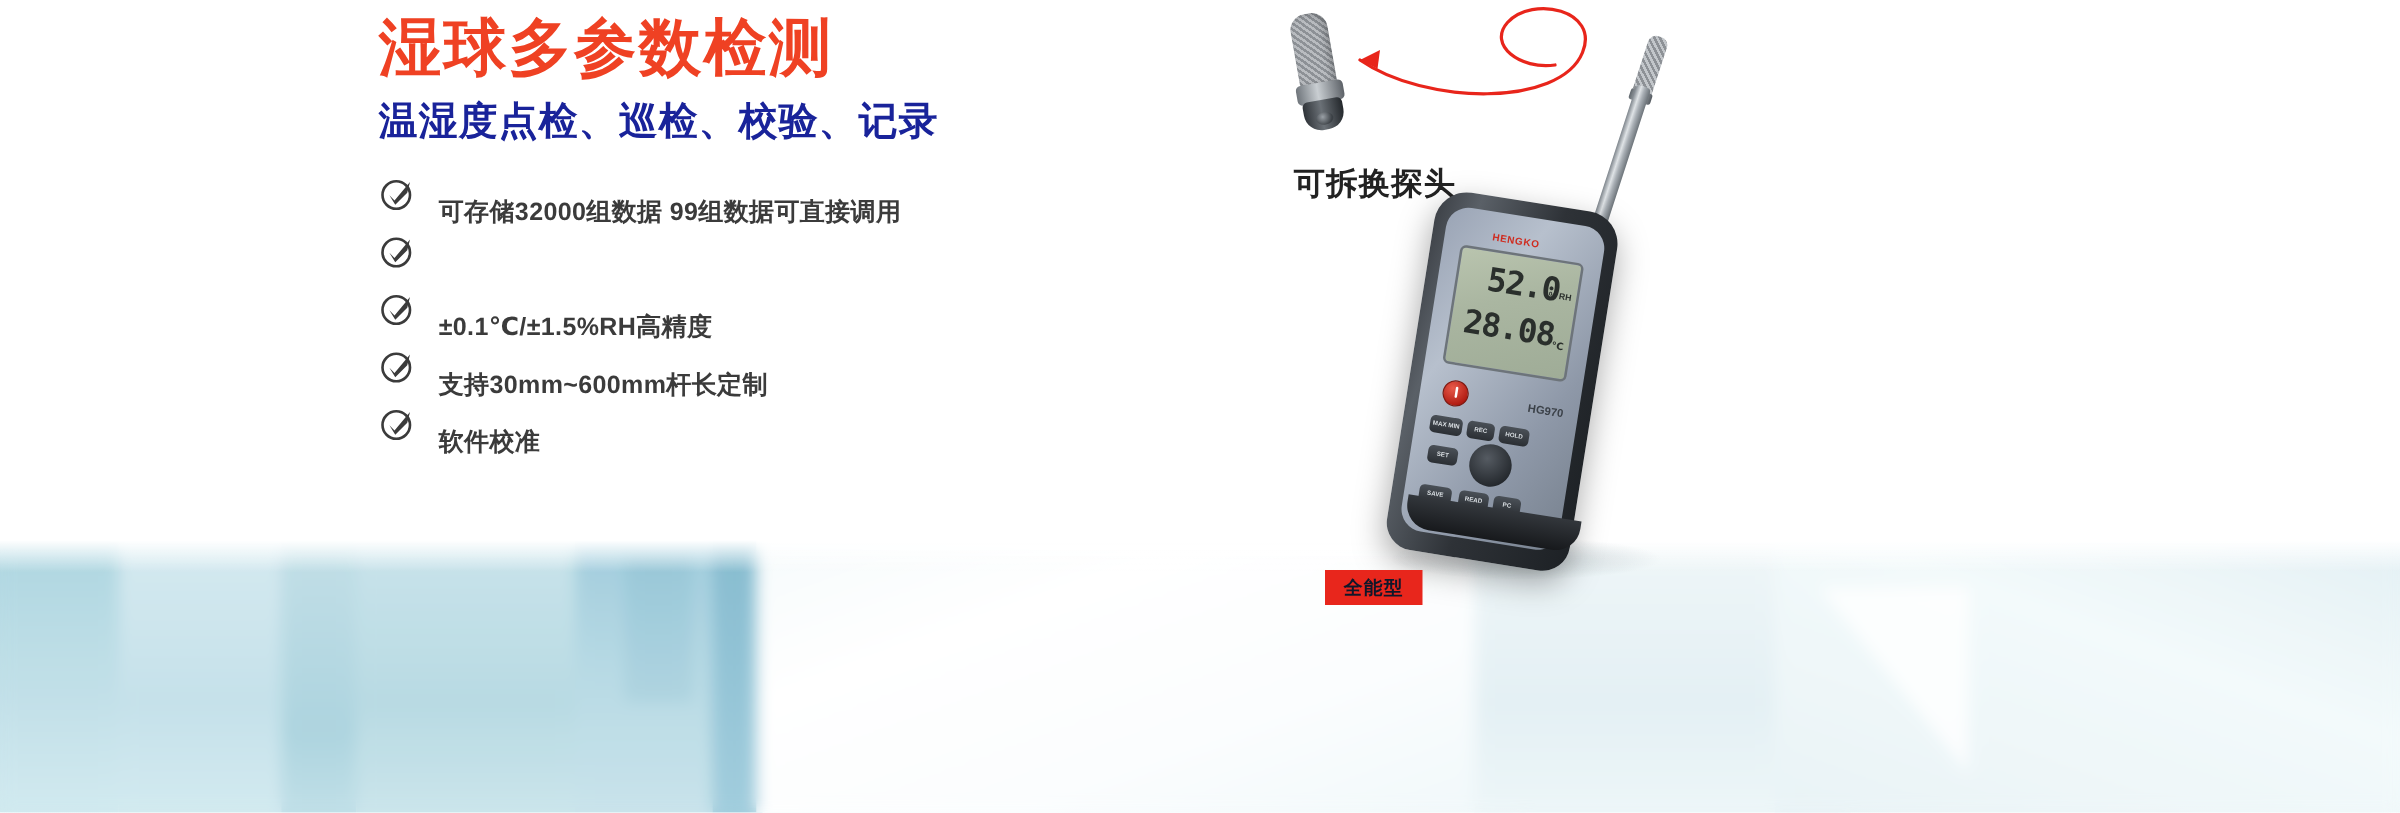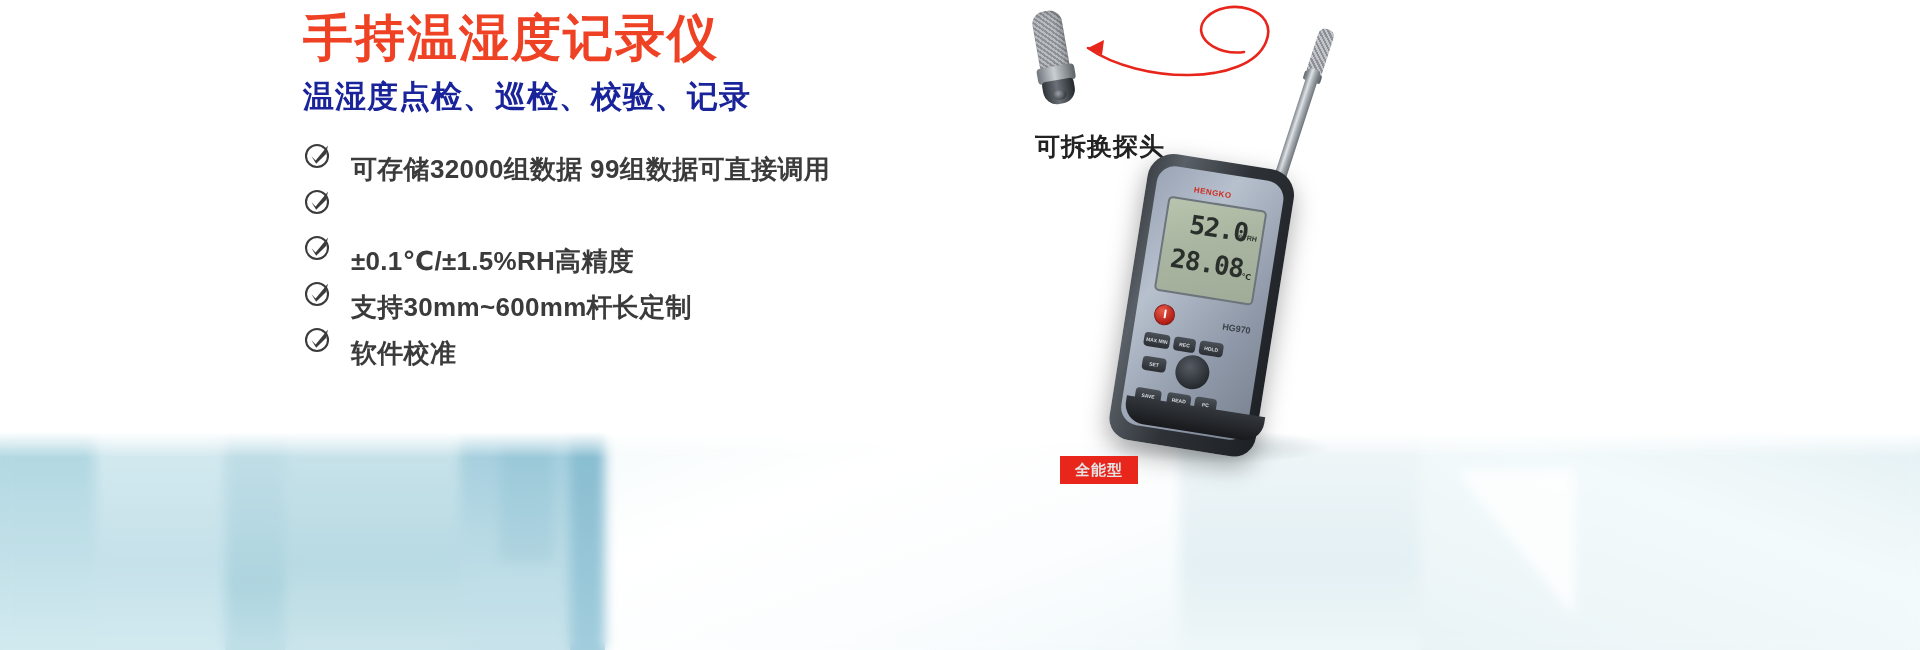--- a/index.html
+++ b/index.html
@@ -130,21 +130,21 @@
     margin-bottom: 0px;
   }
   .feature-icon {
     width: 30px; height: 30px;
     flex: 0 0 30px;
     margin-right: 18px;
     position: relative;
   }
   .feature-text {
     color: #3b3b3b;
-    font-size: 26px;
+    font-size: 20px;
     font-weight: bold;
     letter-spacing: .3px;
     white-space: nowrap;
     margin-top: 28px;
   }
 
   
   .env-block {
     position: absolute;
     left: 303px;
@@ -361,21 +361,21 @@
     width: 18px; height: 9px; border-radius: 2px;
     background: linear-gradient(90deg,#5f666c,#c6cbcf 45%,#545a60);
   }
 
   
   .badge {
     position: absolute;
     left: 100px; top: 456px;
     width: 78px; height: 28px;
     background: #e8261c;
-    color: #e5e5e5;
+    color: #0f172a;
     font-size: 15px;
     font-weight: bold;
     display: flex; align-items: center; justify-content: center;
     letter-spacing: 1px;
   }
 
   
   .device-shadow {
     position: absolute;
     left: 150px; top: 430px;
@@ -398,21 +398,21 @@
     <div class="panelF"></div>
     <div class="panelG"></div>
     <div class="bright"></div>
     <div class="bright2"></div>
     <div class="bright3"></div>
     <div class="tri"></div>
     <div class="soft-blur"></div>
     <div class="fade-top"></div>
   </div>
 
-  <div class="headline">手持温湿度记录仪</div>
+  <div class="headline">湿球多参数检测</div>
 
   <div class="subhead">温湿度点检、巡检、校验、记录</div>
 
   <div class="feature-list">
 
     <div class="feature-row">
       <span class="feature-icon">
         <svg width="30" height="30" viewBox="0 0 30 30">
           <circle cx="14" cy="16" r="11" fill="none" stroke="#3b3b3b" stroke-width="2.1"></circle>
           <path d="M8.5 16.2 L12.6 20.4 L25 5.5 L22.8 14.2 L13.2 23.8 Z" fill="#3b3b3b"></path>

